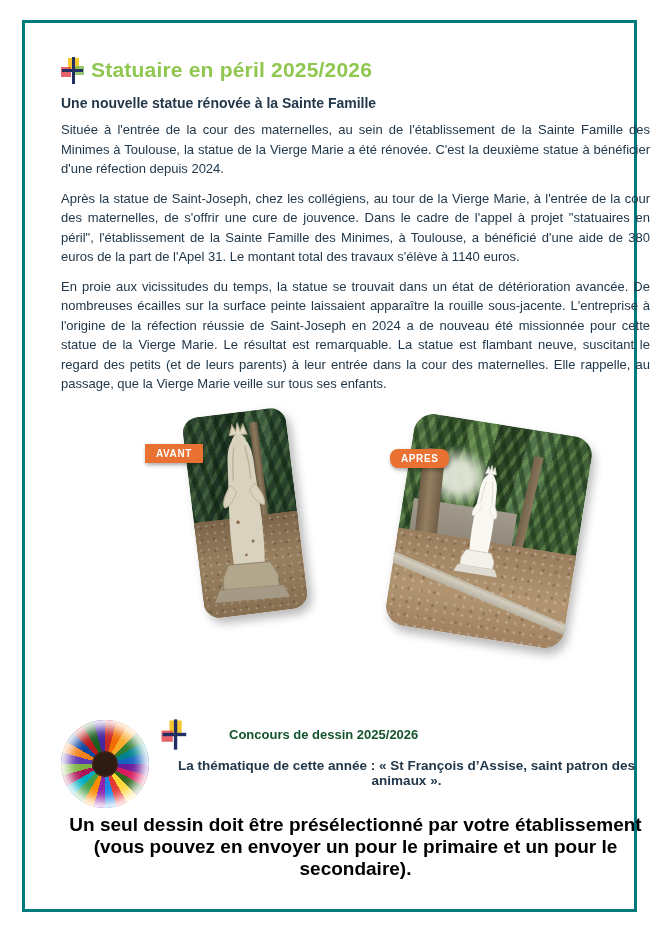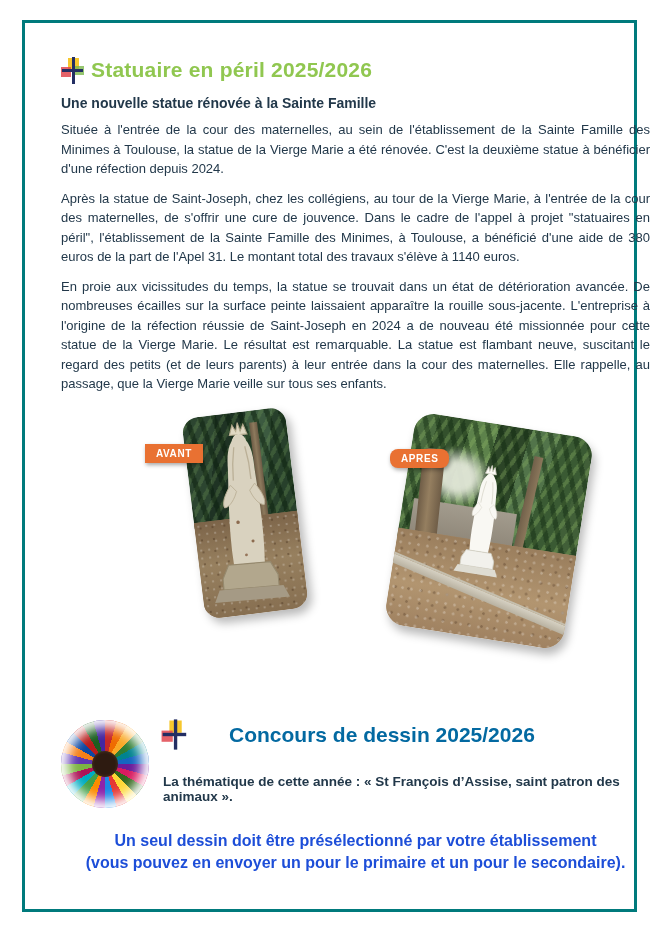--- a/index.html
+++ b/index.html
@@ -85,25 +85,25 @@
       #00838f 60deg 75deg,#1565c0 75deg 90deg,#6a1b9a 90deg 105deg,#d81b60 105deg 120deg,
       #33691e 120deg 135deg,#fdd835 135deg 150deg,#e53935 150deg 165deg,#1e88e5 165deg 180deg,
       #8e24aa 180deg 195deg,#fb8c00 195deg 210deg,#43a047 210deg 225deg,#00acc1 225deg 240deg,
       #ad1457 240deg 255deg,#7cb342 255deg 270deg,#5e35b1 270deg 285deg,#f57f17 285deg 300deg,
       #0d47a1 300deg 315deg,#b71c1c 315deg 330deg,#1b5e20 330deg 345deg,#4527a0 345deg 360deg);
     box-shadow:inset 0 0 12px 7px #ffffff;}
   .pencil-center{position:absolute;left:50%;top:50%;width:26px;height:26px;margin:-13px 0 0 -13px;border-radius:50%;
     background:radial-gradient(circle,#2e1b11 0 55%,#5d4030 100%);}
   .title2-row{display:flex;align-items:center;gap:42px;margin:16px 0 0 12px;height:30px;}
   .sparkle.big{transform:scale(1.12);}
-  .h2{font-size:21px;font-weight:bold;color:#0369a1;}
-  .theme{font-size:13.5px;font-weight:bold;margin-top:24px;}
+  .h2{font-size:13px;font-weight:bold;color:#14532d;}
+  .theme{font-size:13.5px;font-weight:bold;text-align:center;margin-top:8px;}
   .intro{font-size:13px;line-height:19.5px;text-align:justify;margin-top:11px;}
 
-  .highlight{clear:both;text-align:center;color:#1d4ed8;font-weight:bold;font-size:16px;line-height:22px;margin-top:26px;}
+  .highlight{clear:both;text-align:center;color:#000000;font-weight:bold;font-size:19px;line-height:22px;margin-top:26px;}
 
   .deadline{font-size:13px;margin-top:26px;line-height:20px;}
 </style>
 </head>
 <body>
 
 <div class="frame">
   <div class="content">
 
     <div class="title-row">

